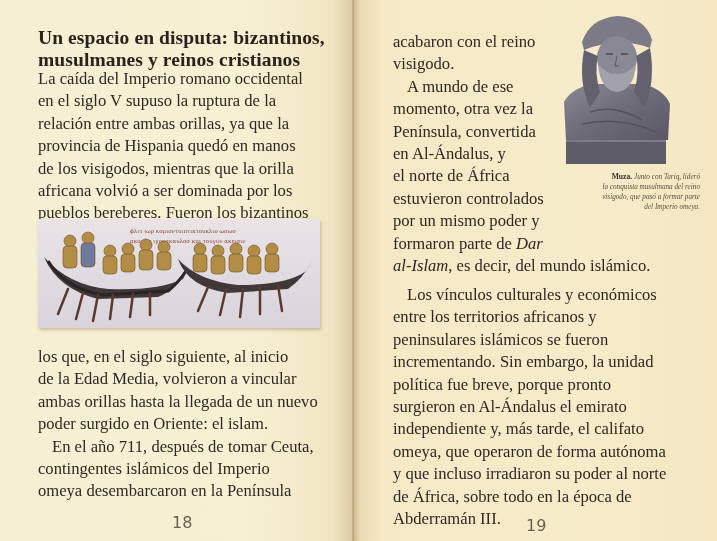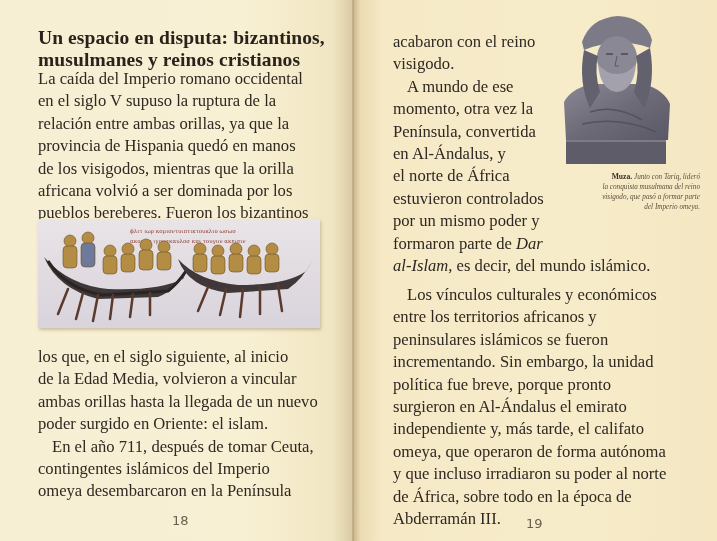--- a/index.html
+++ b/index.html
@@ -57,21 +57,21 @@
     text-align: right;
     font-family: "Liberation Serif", "DejaVu Serif", serif;
     font-size: 7.2px; line-height: 10px; color: #5a4e40;
   }
   .caption .cap-name { font-weight: bold; font-style: normal; color: #3a3028; font-size: 7.6px; margin-top: 32px; }
   .caption .cap-text { font-style: italic; }
 
   .page-num {
     position: absolute;
     font-family: "DejaVu Sans", "Liberation Sans", sans-serif;
-    font-size: 13px; color: #6a5e4e;
+    font-size: 16px; color: #6a5e4e;
   }
   .num-left { left: 172px; top: 513px; }
   .num-right { left: 526px; top: 516px; }
 </style>
 </head>
 <body>
 
 <div class="spread">
 
   <div class="page page-left">

